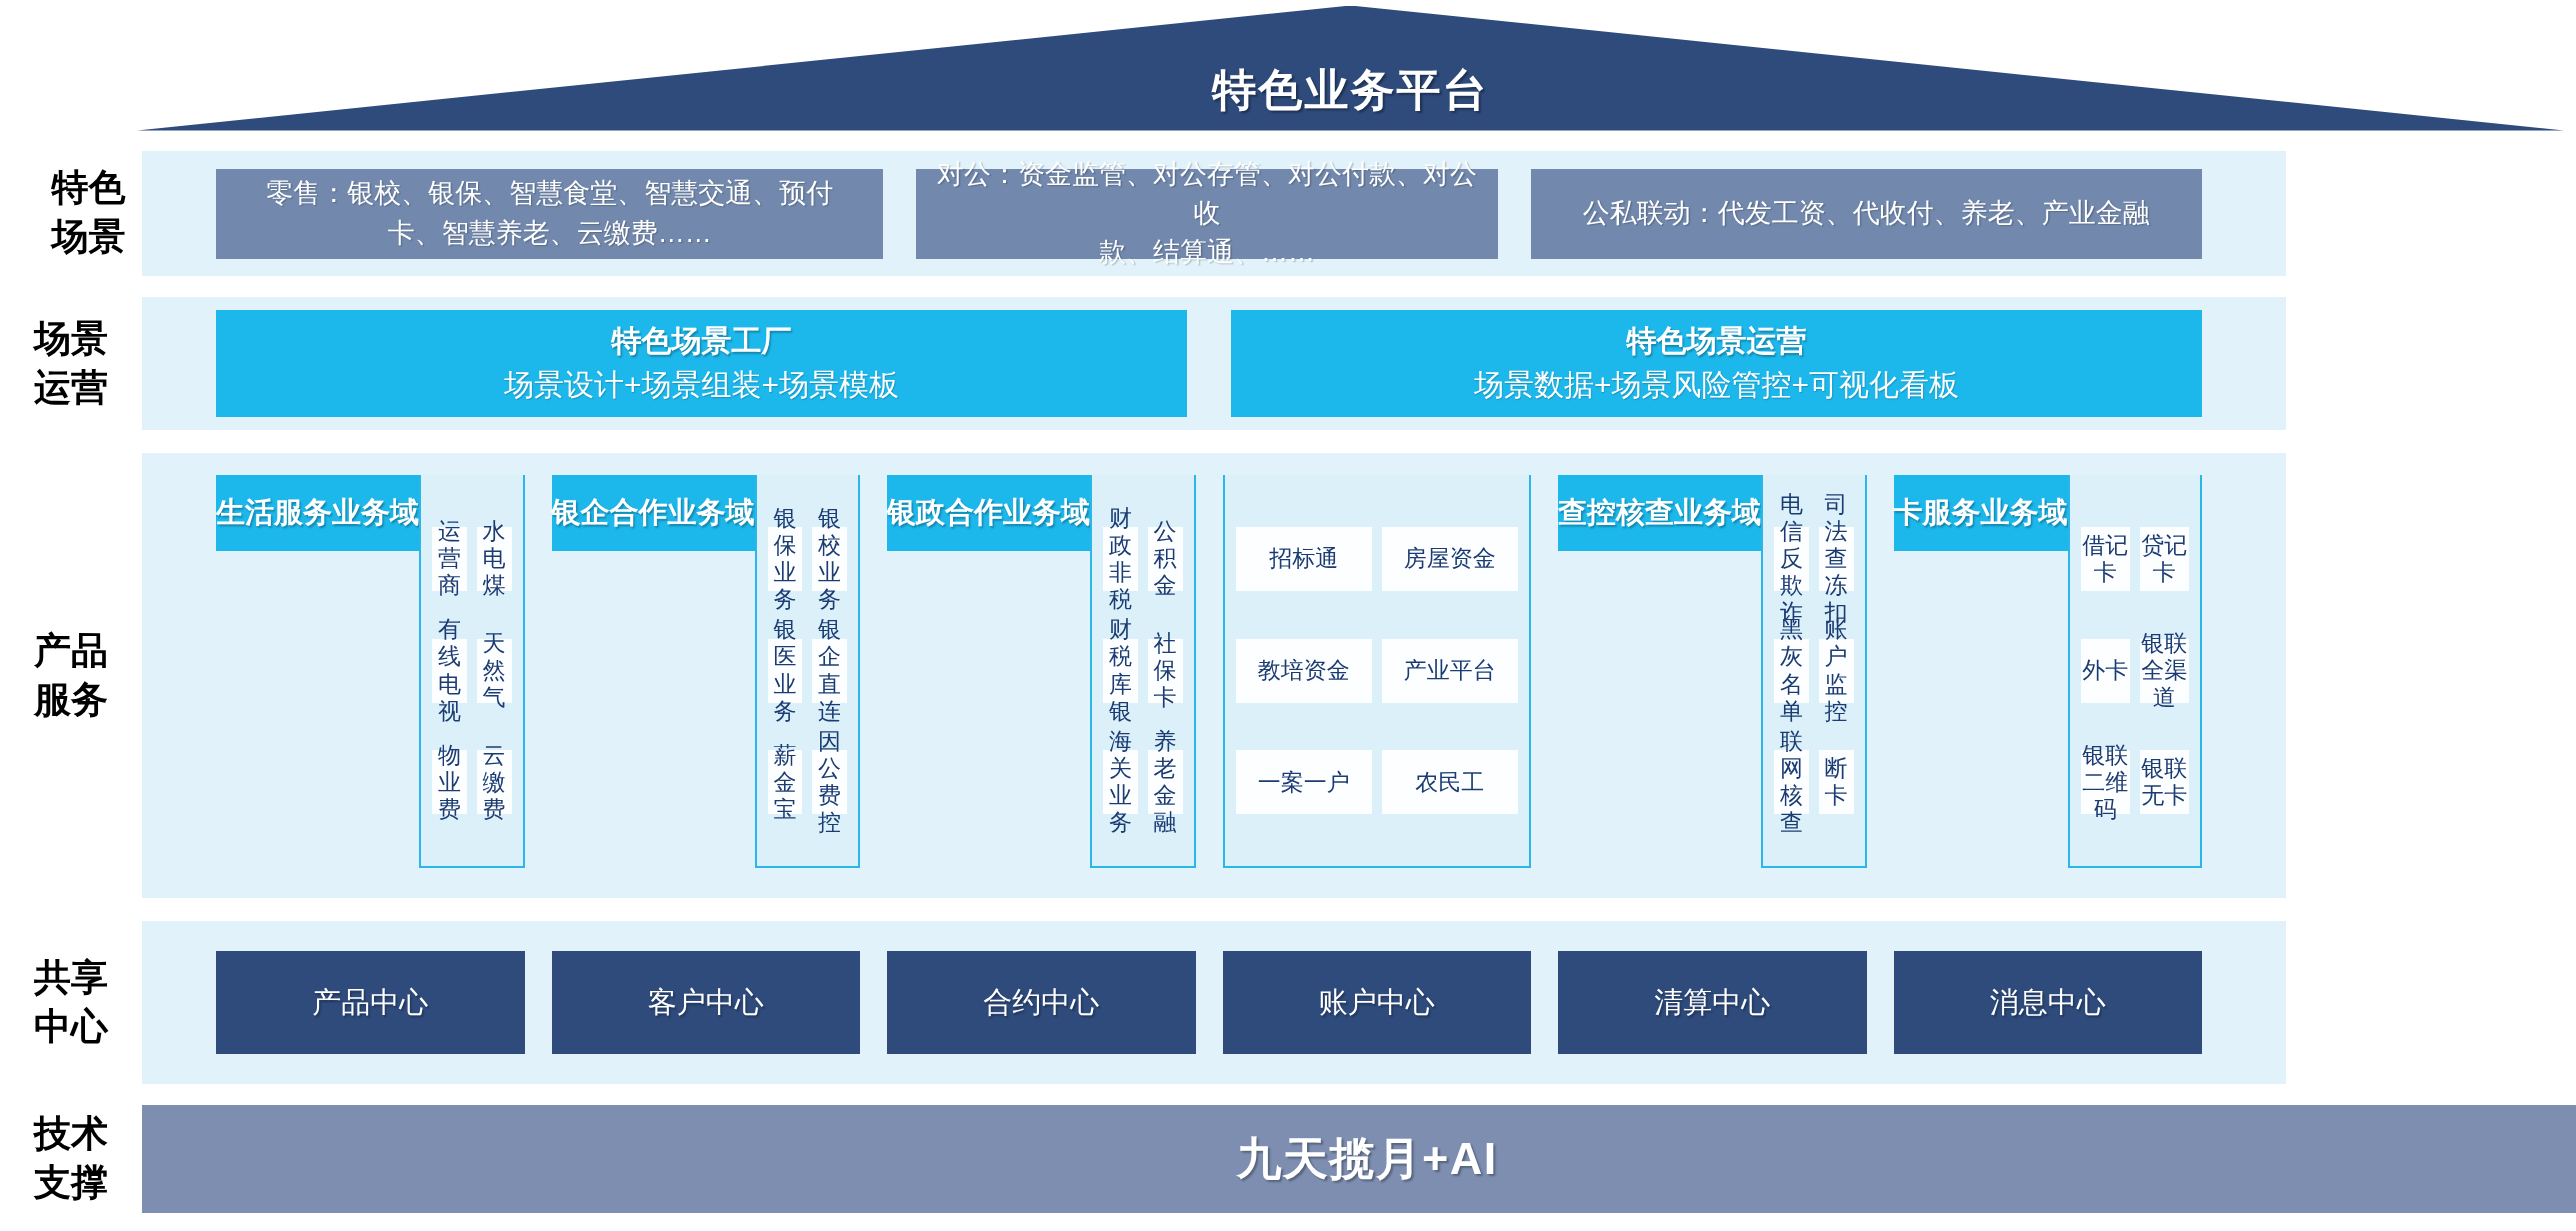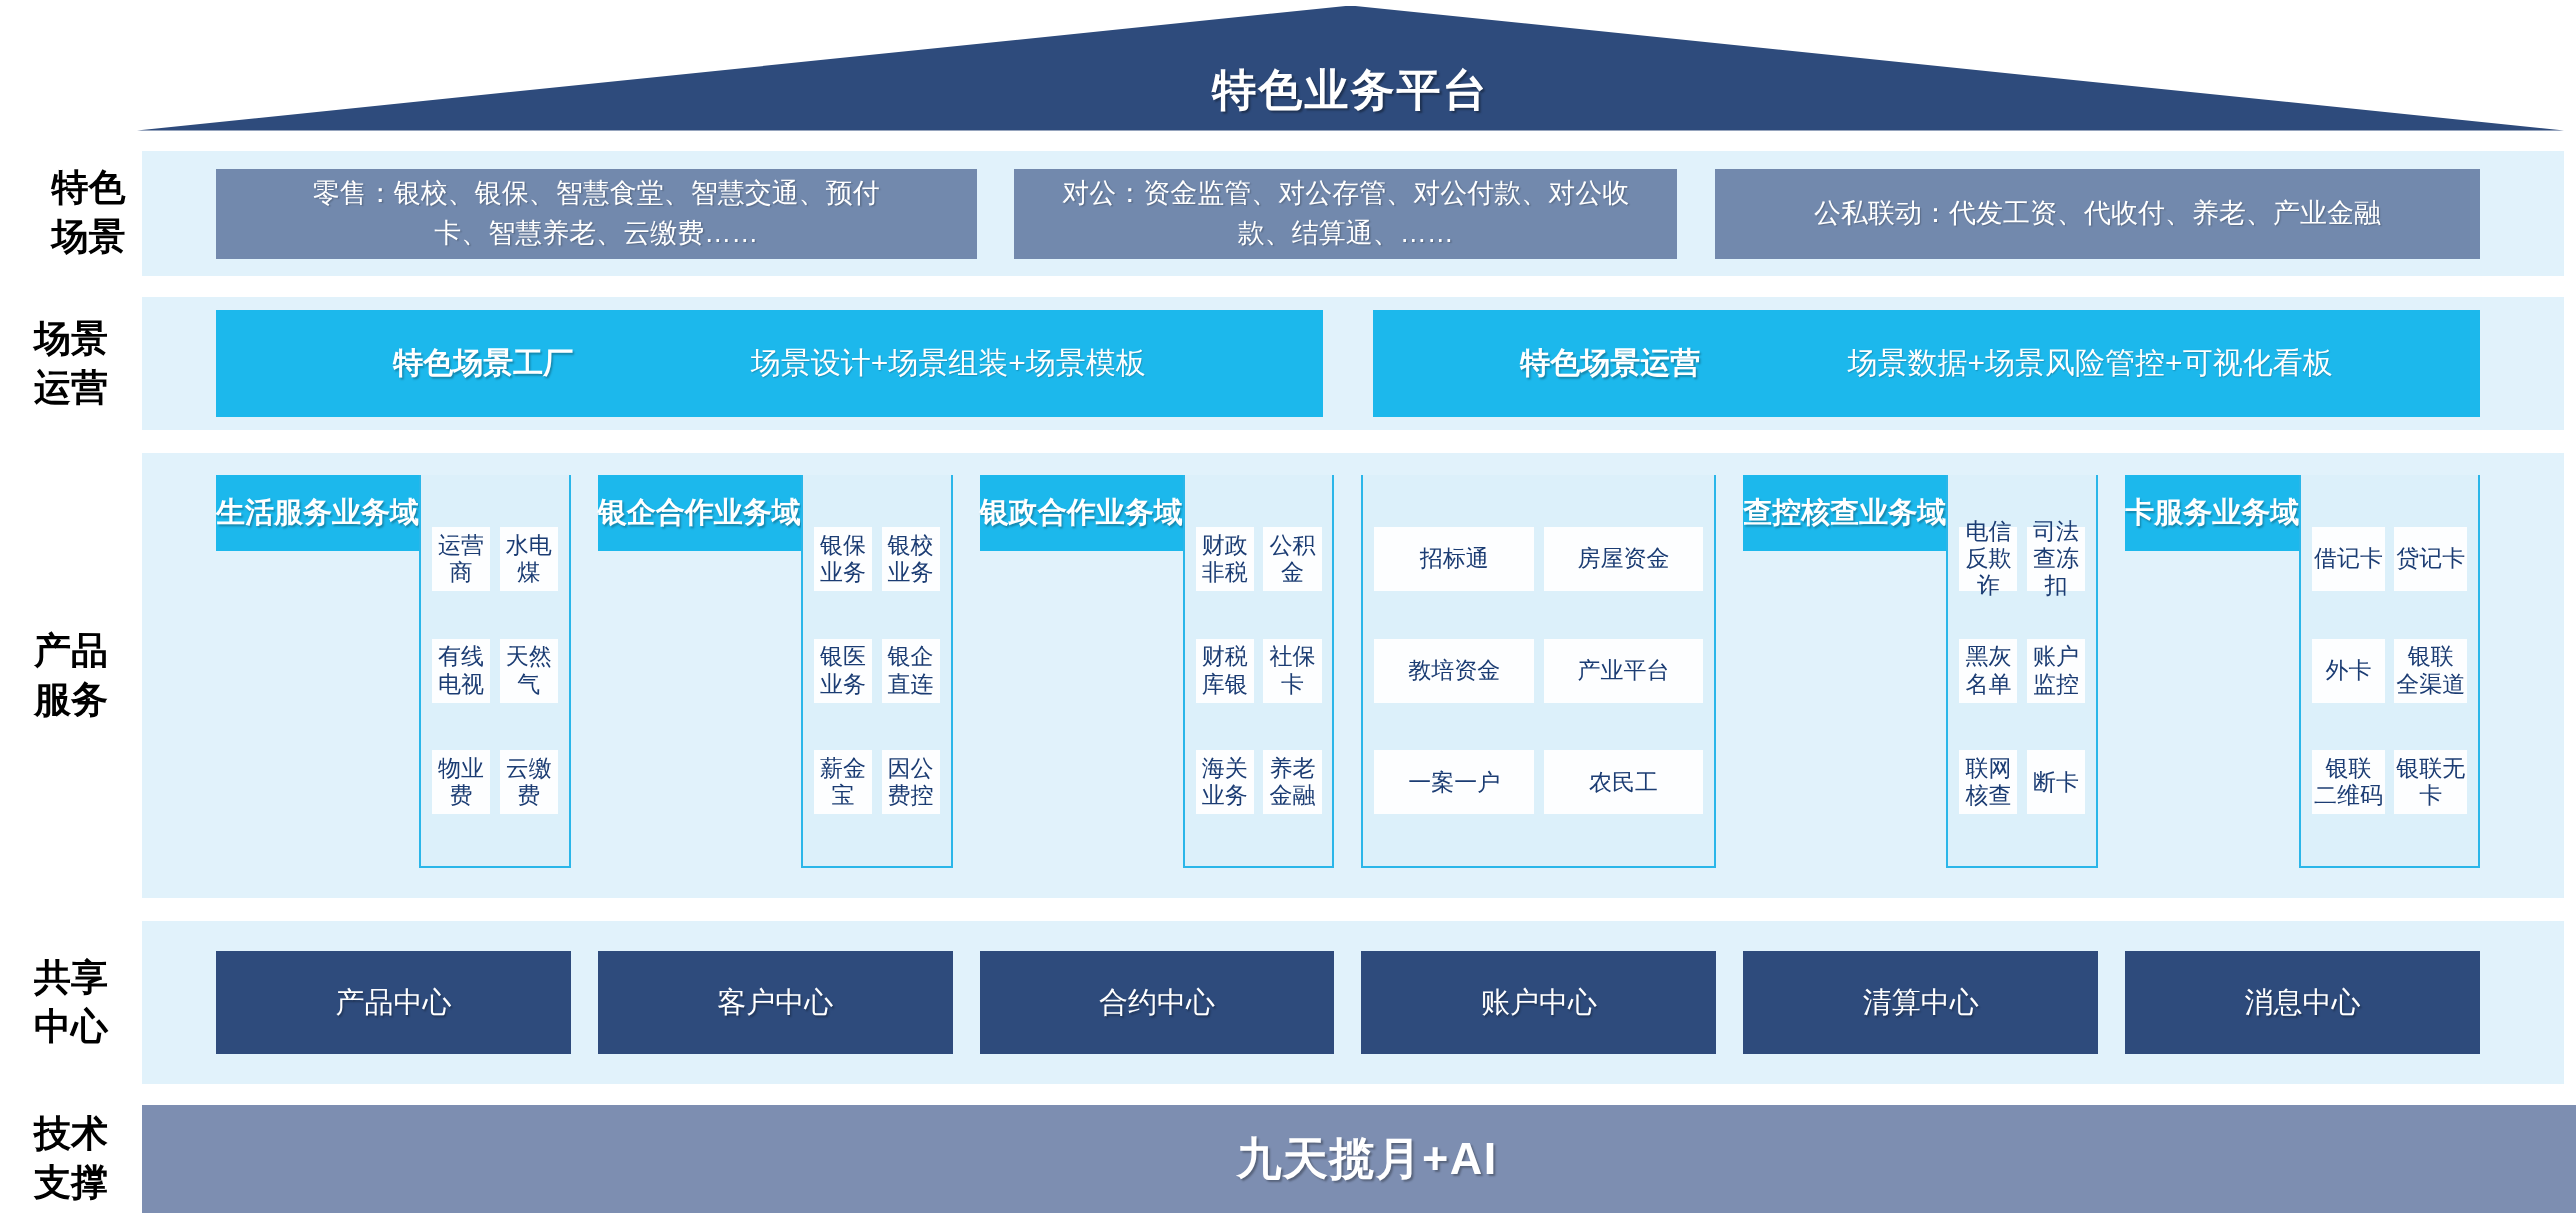--- a/index.html
+++ b/index.html
@@ -18,39 +18,39 @@
   
   .gutter-label{position:absolute;left:0;width:142px;text-align:center;color:#000000;
         font-size:37px;font-weight:600;line-height:1.32;white-space:pre-line;}
   .lbl-scenes{top:164px;padding-left:35px;}
   .lbl-operation{top:315px;}
   .lbl-products{top:627px;}
   .lbl-shared{top:954px;}
   .lbl-tech{top:1110px;}
 
   
-  .band{position:absolute;left:142px;width:2422px;background:#E1F2FB;
+  .band{position:absolute;left:142px;width:2144px;background:#E1F2FB;
         display:flex;padding:0 84px 0 74px;}
   .band-scenes{top:151px;height:125px;align-items:center;justify-content:space-between;}
   .band-operation{top:297px;height:133px;align-items:center;justify-content:space-between;}
   .band-products{top:453px;height:445px;align-items:flex-start;padding-top:22px;gap:27px;}
   .band-shared{top:921px;height:163px;align-items:center;gap:27px;}
 
   
   .scene-box{background:#7289AD;color:#ffffff;height:90px;
         display:flex;align-items:center;justify-content:center;text-align:center;
         font-size:27px;line-height:1.45;white-space:pre-line;
         text-shadow:1.4px 1.4px 1.4px rgba(0,0,0,.22);padding:0 13.7px;}
   .scene-box.b0{flex:0 0 33.6%;}
   .scene-box.b1{flex:0 0 29.3%;}
   .scene-box.b2{flex:0 0 33.8%;}
 
   
   .op-box{background:#1CB8EC;color:#ffffff;height:107px;flex:0 0 48.9%;
-        display:flex;align-items:center;justify-content:space-evenly;
+        display:flex;flex-direction:column;align-items:center;justify-content:space-evenly;
         padding:6.8px 0;}
   .op-title{font-size:30px;font-weight:bold;text-shadow:1.4px 2.1px 2.1px rgba(0,0,0,.28);}
   .op-sub{font-size:30px;text-shadow:0.7px 1.4px 1.4px rgba(0,0,0,.22);}
 
   
   .pcol{flex:1 1 0;display:flex;flex-direction:row;height:393px;}
   .pcol-header{height:76px;background:#1CB8EC;color:#ffffff;font-size:29px;font-weight:bold;
         display:flex;align-items:center;justify-content:center;
         text-shadow:1.4px 2.1px 2.1px rgba(0,0,0,.28);}
   .pcol-body{flex:1;background:#DCF0FA;border:2.1px solid #2AB6E9;border-top:0;

